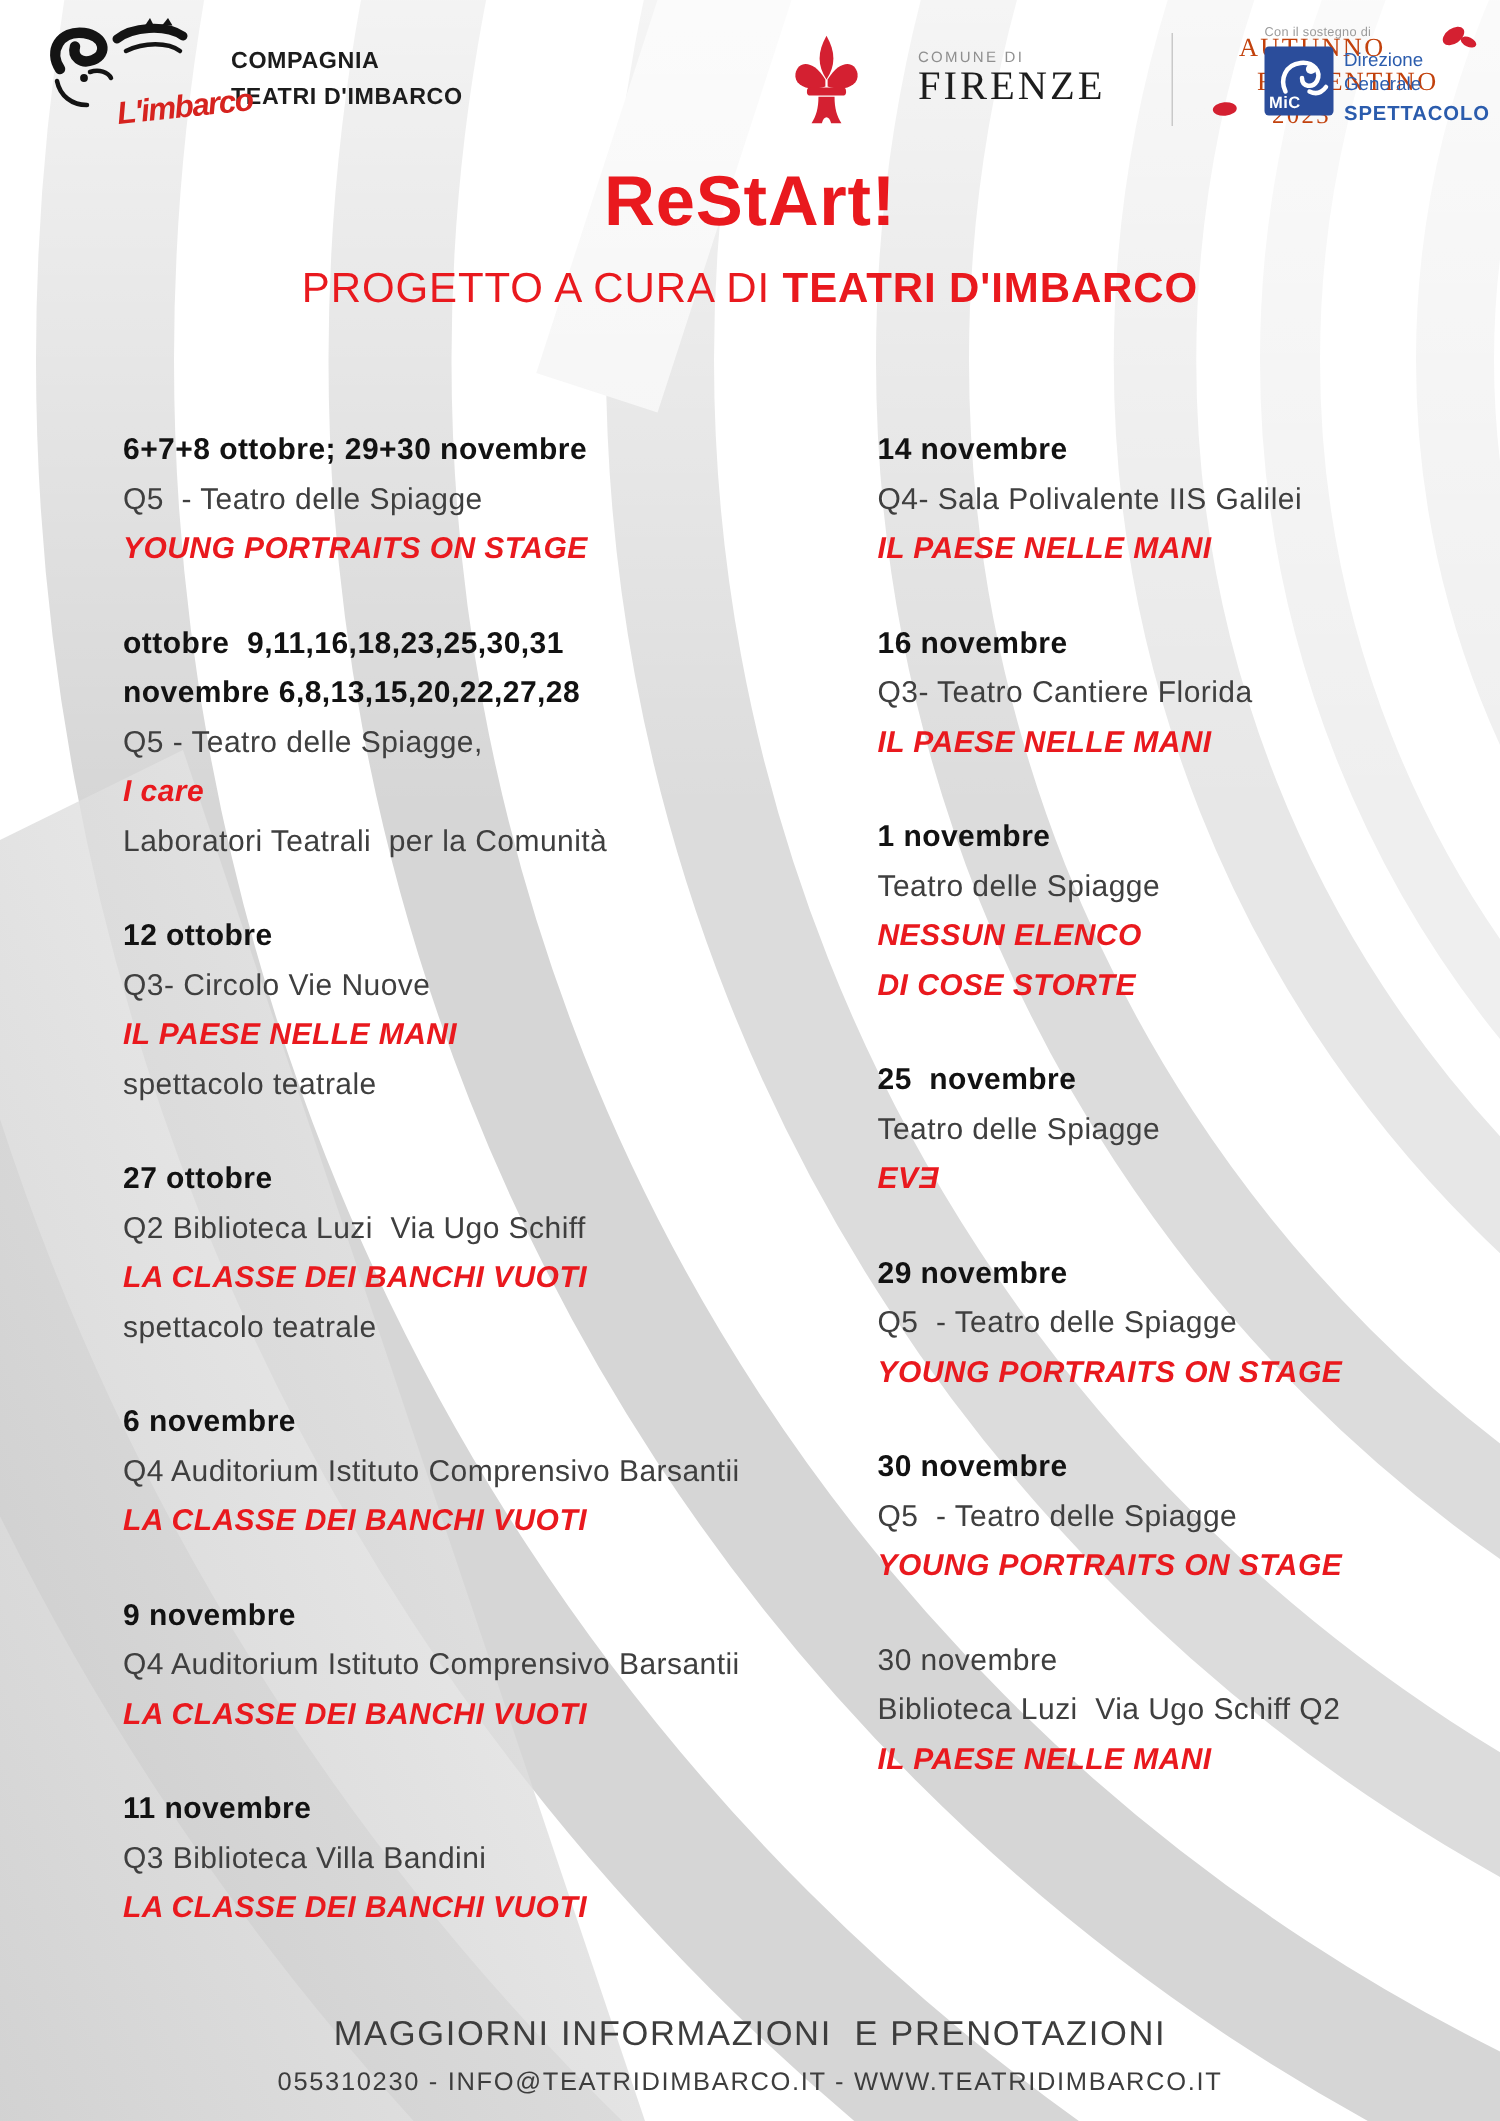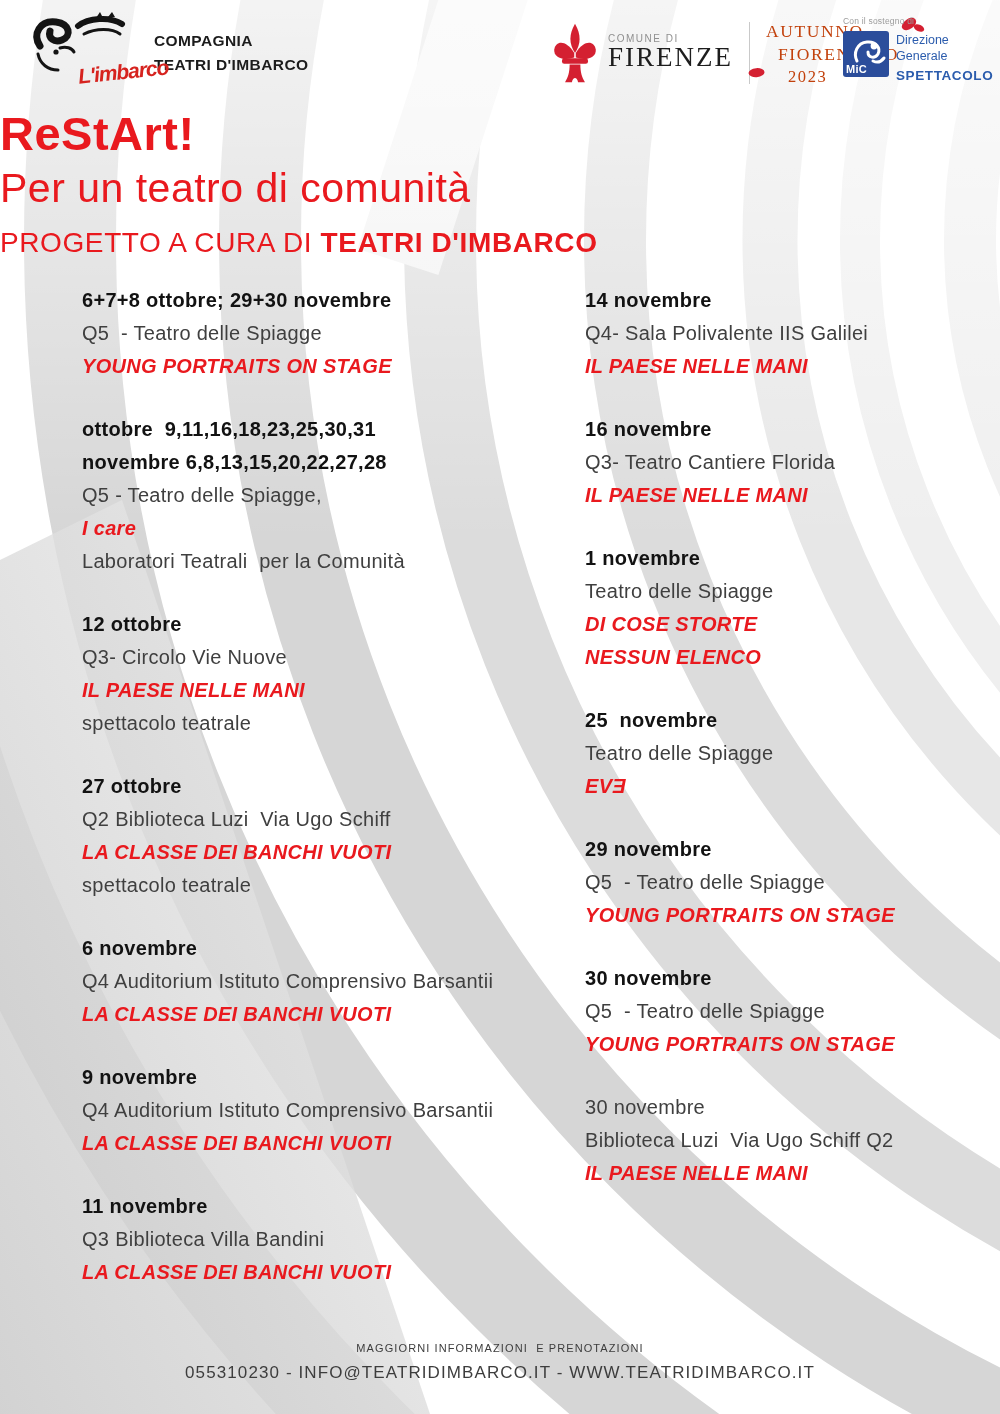--- a/index.html
+++ b/index.html
@@ -12,57 +12,57 @@
   .bg{position:absolute;left:0;top:0;z-index:0;}
   .layer{position:relative;z-index:1;}
 
   
   .header-left{position:absolute;left:26px;top:12px;display:flex;align-items:center;gap:10px;}
   .company-name{font-size:15.5px;font-weight:bold;color:#1c1c1c;line-height:1.55;letter-spacing:.4px;}
   .imbarco-script{
     position:absolute;left:52px;top:48px;transform:rotate(-6deg);
     font-size:21px;font-weight:bold;font-style:italic;color:#d6231f;letter-spacing:-1px;
   }
-  .header-center{position:absolute;left:552px;top:20px;display:flex;align-items:center;}
+  .header-center{position:absolute;left:528px;top:20px;display:flex;align-items:center;gap:28px;}
   .comune-block{margin-left:10px;}
   .comune-small{font-size:10px;color:#8f8f8f;letter-spacing:1.5px;margin-bottom:0px;}
   .comune-large{font-family:"Liberation Serif","DejaVu Serif",serif;font-size:27px;color:#1d1d1d;letter-spacing:2px;margin-top:-2px;}
   .logo-divider{width:1px;height:62px;background:#c9c9c9;margin:0 16px;}
   .autunno-block{font-family:"Liberation Serif","DejaVu Serif",serif;color:#c2410c;font-size:17.5px;letter-spacing:1.6px;line-height:1.3;position:relative;}
   .autunno-l2{margin-left:12px;}
   .autunno-l3{margin-left:22px;font-size:16.5px;}
   .leaf-tr{position:absolute;right:-26px;top:-6px;}
   .leaf-bl{position:absolute;left:-18px;bottom:4px;transform:rotate(200deg);}
   .header-right{position:absolute;left:843px;top:16px;width:140px;}
   .mic-support{font-size:8.5px;color:#9b9b9b;margin-bottom:5px;letter-spacing:.2px;}
   .mic-row{display:flex;gap:7px;}
   .mic-square{width:46px;height:46px;background:#2b4d9b;border-radius:3px;position:relative;flex:0 0 auto;}
   .mic-label{position:absolute;left:3px;bottom:2px;color:#fff;font-weight:bold;font-size:11px;letter-spacing:.3px;}
   .mic-text{font-size:12.5px;color:var(--blue);line-height:1.25;padding-top:2px;}
   .mic-spettacolo{font-size:13.5px;font-weight:bold;color:var(--blue);letter-spacing:.6px;margin-top:4px;}
 
   
-  .title-wrap{position:absolute;left:0;top:106px;width:100%;color:var(--red);}
+  .title-wrap{position:absolute;left:0;top:106px;width:100%;text-align:center;color:var(--red);}
   .title-main{font-size:47px;font-weight:800;letter-spacing:.5px;margin:0;}
   .title-sub{font-size:41px;font-weight:400;margin:4px 0 0 0;letter-spacing:.5px;}
   .title-tagline{font-size:28px;margin-top:15px;letter-spacing:.6px;}
   .title-tagline b{letter-spacing:.6px;}
 
   
   .col{position:absolute;top:284px;}
   .col-left{left:82px;width:490px;}
   .col-right{left:585px;width:400px;}
   .event{margin-bottom:30px;}
   .line{font-size:20px;line-height:33px;color:#3f3f3f;letter-spacing:.3px;white-space:pre-wrap;}
   .line.date{font-weight:bold;color:#121212;}
   .line.show{font-weight:bold;font-style:italic;color:var(--red);}
 
   
   .footer{position:absolute;left:0;top:1342px;width:100%;text-align:center;color:#3d3d3d;}
-  .footer-line1{font-size:11px;letter-spacing:1.1px;white-space:pre-wrap;}
+  .footer-line1{font-size:23px;letter-spacing:1.1px;white-space:pre-wrap;}
   .footer-line2{font-size:17px;letter-spacing:1.1px;margin-top:9px;white-space:pre-wrap;}
 </style>
 </head>
 <body>
 
 <div class="poster">
 
   <svg class="bg" width="1000" height="1414" viewBox="0 0 1000 1414" xmlns="http://www.w3.org/2000/svg" aria-hidden="true">
     <defs>
       <linearGradient id="wg" x1="0" y1="1" x2="1" y2="0">
@@ -170,21 +170,20 @@
             <div>Direzione</div>
             <div>Generale</div>
           </div>
           <div class="mic-spettacolo">SPETTACOLO</div>
         </div>
       </div>
     </div>
 
     <div class="title-wrap">
       <h1 class="title-main">ReStArt!</h1>
-      <div class="title-sub">Per un teatro di comunità</div>
       <div class="title-tagline">
         <span>PROGETTO A CURA DI </span><b>TEATRI D'IMBARCO</b>
       </div>
     </div>
 
     <div class="col col-left" id="col-left">
         <div class="event">
           <div class="line date">6+7+8 ottobre; 29+30 novembre</div>
           <div class="line venue">Q5  - Teatro delle Spiagge</div>
           <div class="line show">YOUNG PORTRAITS ON STAGE</div>
@@ -231,22 +230,22 @@
           <div class="line show">IL PAESE NELLE MANI</div>
         </div>
         <div class="event">
           <div class="line date">16 novembre</div>
           <div class="line venue">Q3- Teatro Cantiere Florida</div>
           <div class="line show">IL PAESE NELLE MANI</div>
         </div>
         <div class="event">
           <div class="line date">1 novembre</div>
           <div class="line venue">Teatro delle Spiagge</div>
+          <div class="line show">NESSUN ELENCO</div>
           <div class="line show">DI COSE STORTE</div>
-          <div class="line show">NESSUN ELENCO</div>
         </div>
         <div class="event">
           <div class="line date">25  novembre</div>
           <div class="line venue">Teatro delle Spiagge</div>
           <div class="line show">EVƎ</div>
         </div>
         <div class="event">
           <div class="line date">29 novembre</div>
           <div class="line venue">Q5  - Teatro delle Spiagge</div>
           <div class="line show">YOUNG PORTRAITS ON STAGE</div>

